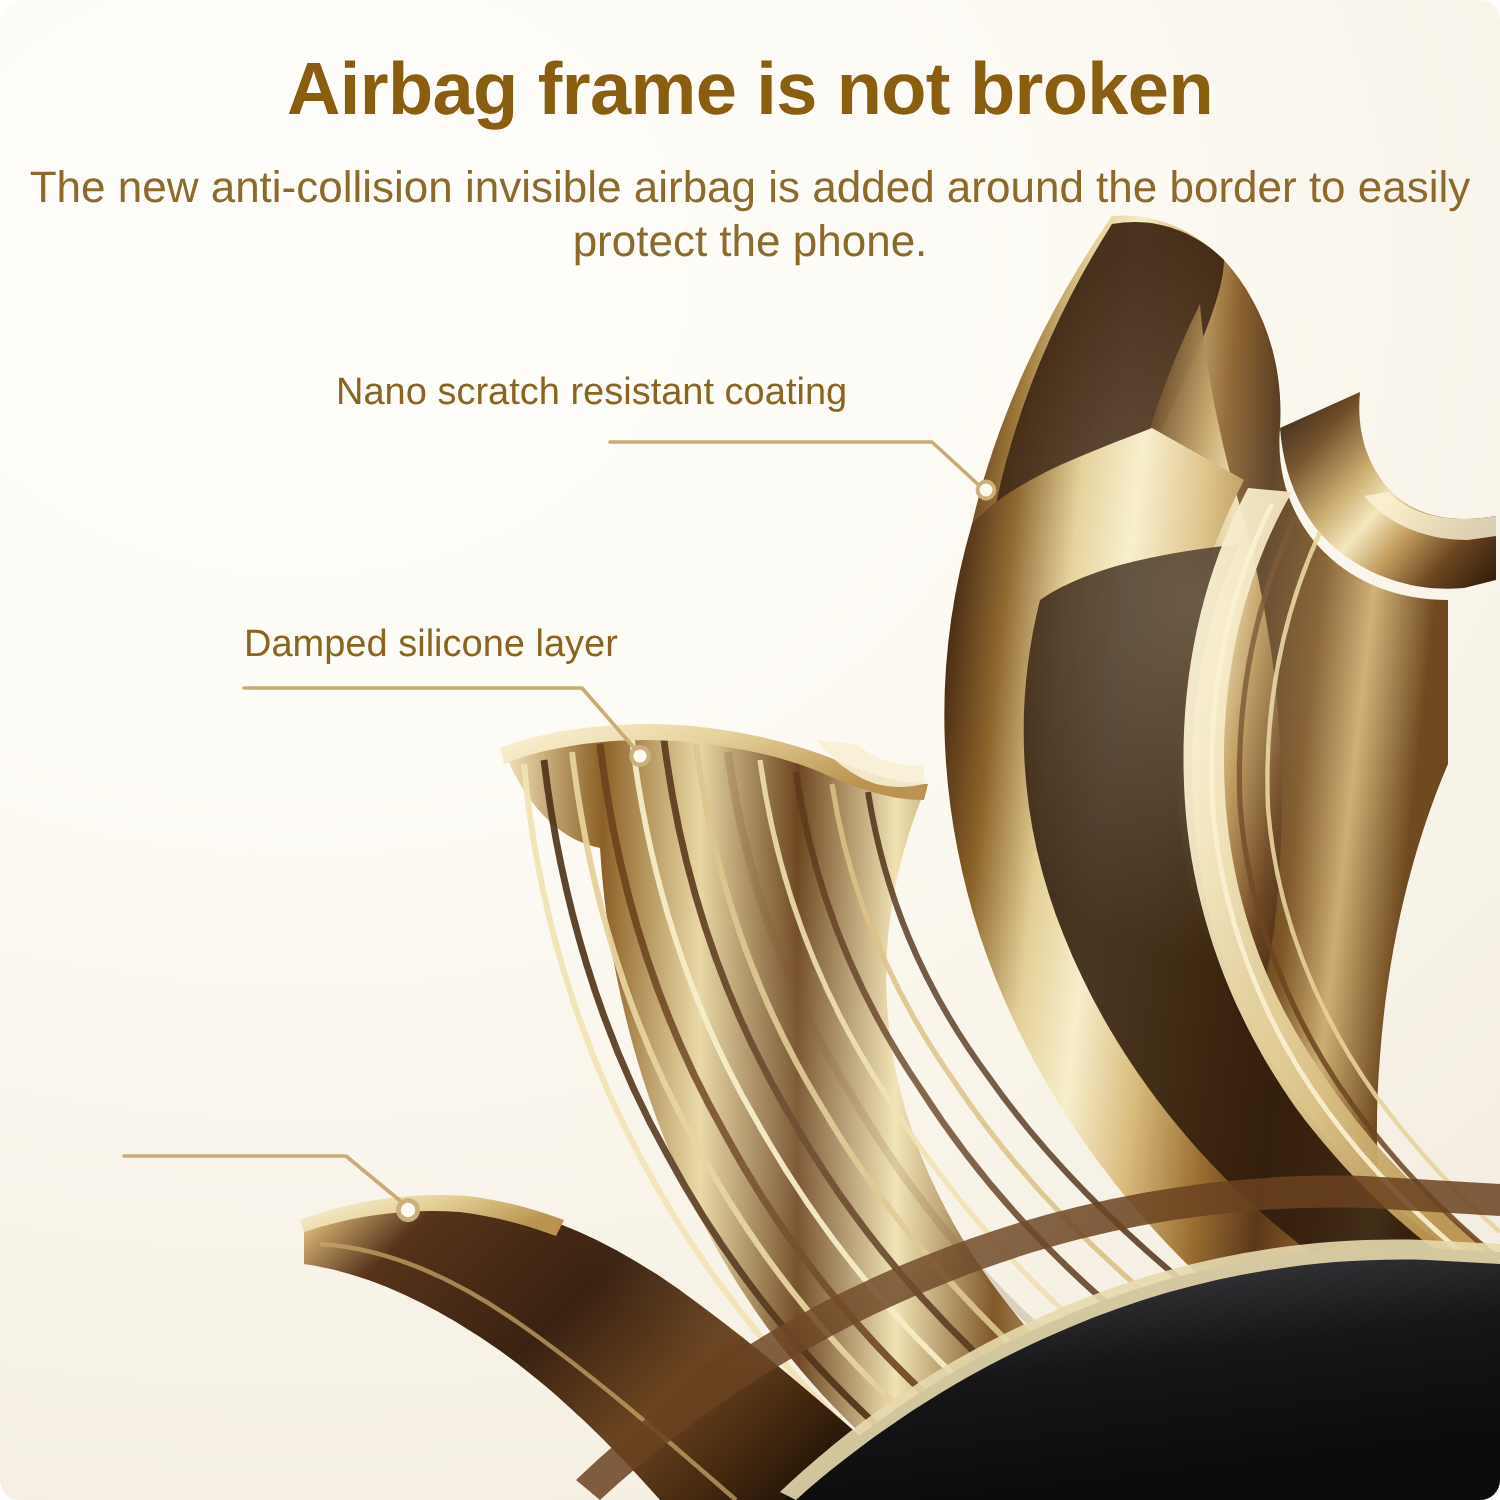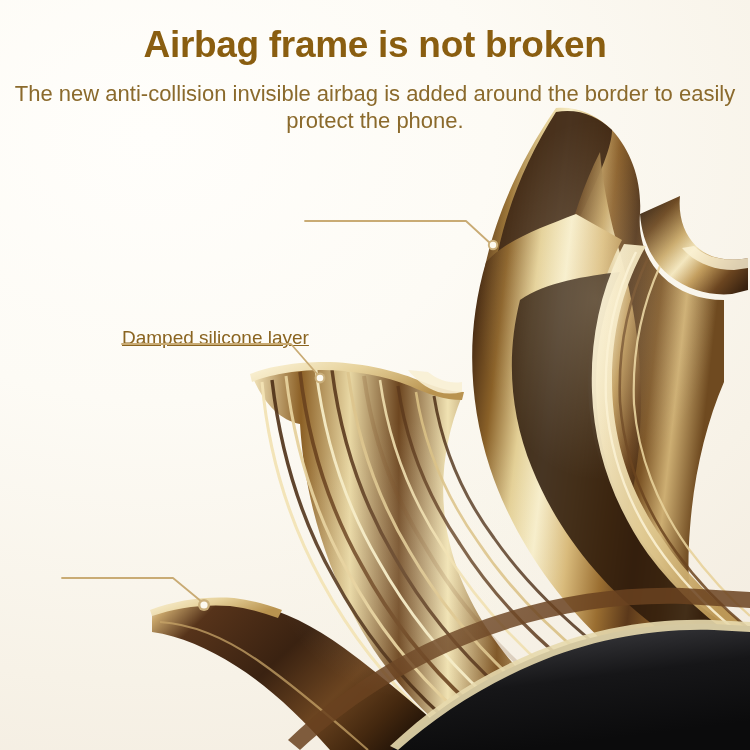--- a/index.html
+++ b/index.html
@@ -9,20 +9,21 @@
     background: #ffffff;
   }
   #stage {
     position: relative;
     width: 750px;
     height: 750px;
     overflow: hidden;
     font-family: "Liberation Sans", sans-serif;
     background:
       radial-gradient(ellipse 900px 700px at 20% 18%, #fffefb 0%, #fdfbf5 38%, #f7f2e7 78%, #f3ece0 100%);
+    border-radius: 10px;
   }
 
   
   .headline {
     position: absolute;
     left: 0;
     top: 24px;
     width: 750px;
     text-align: center;
     font-size: 37px;
@@ -43,21 +44,21 @@
   }
 
   
   .callout-label {
     position: absolute;
     font-size: 19px;
     color: #8a6420;
     white-space: nowrap;
   }
   #label-nano     { left: 168px; top: 186px; }
-  #label-damped   { left: 122px; top: 327px; text-decoration: underline; }
+  #label-damped   { left: 122px; top: 312px; }
   #label-elastic  { left:  62px; top: 548px; }
 
   
   svg.layer {
     position: absolute;
     left: 0; top: 0;
     width: 750px;
     height: 750px;
   }
   svg#art     { z-index: 2; }
@@ -315,17 +316,18 @@
       <path class="leader-line" d="M 62 578 L 173 578 L 202 602"></path>
       <circle class="leader-dot-outer" cx="204" cy="605" r="6"></circle>
       <circle class="leader-dot-inner" cx="204" cy="605" r="3.6"></circle>
     </g>
   </svg>
 
   <div class="headline">Airbag frame is not broken</div>
 
   <div class="subhead">The new anti-collision invisible airbag is added around the border to easily protect the phone.</div>
 
+  <div class="callout-label" id="label-nano">Nano scratch resistant coating</div>
 
   <div class="callout-label" id="label-damped">Damped silicone layer</div>
 
 
 </div>
 
 </body></html>

